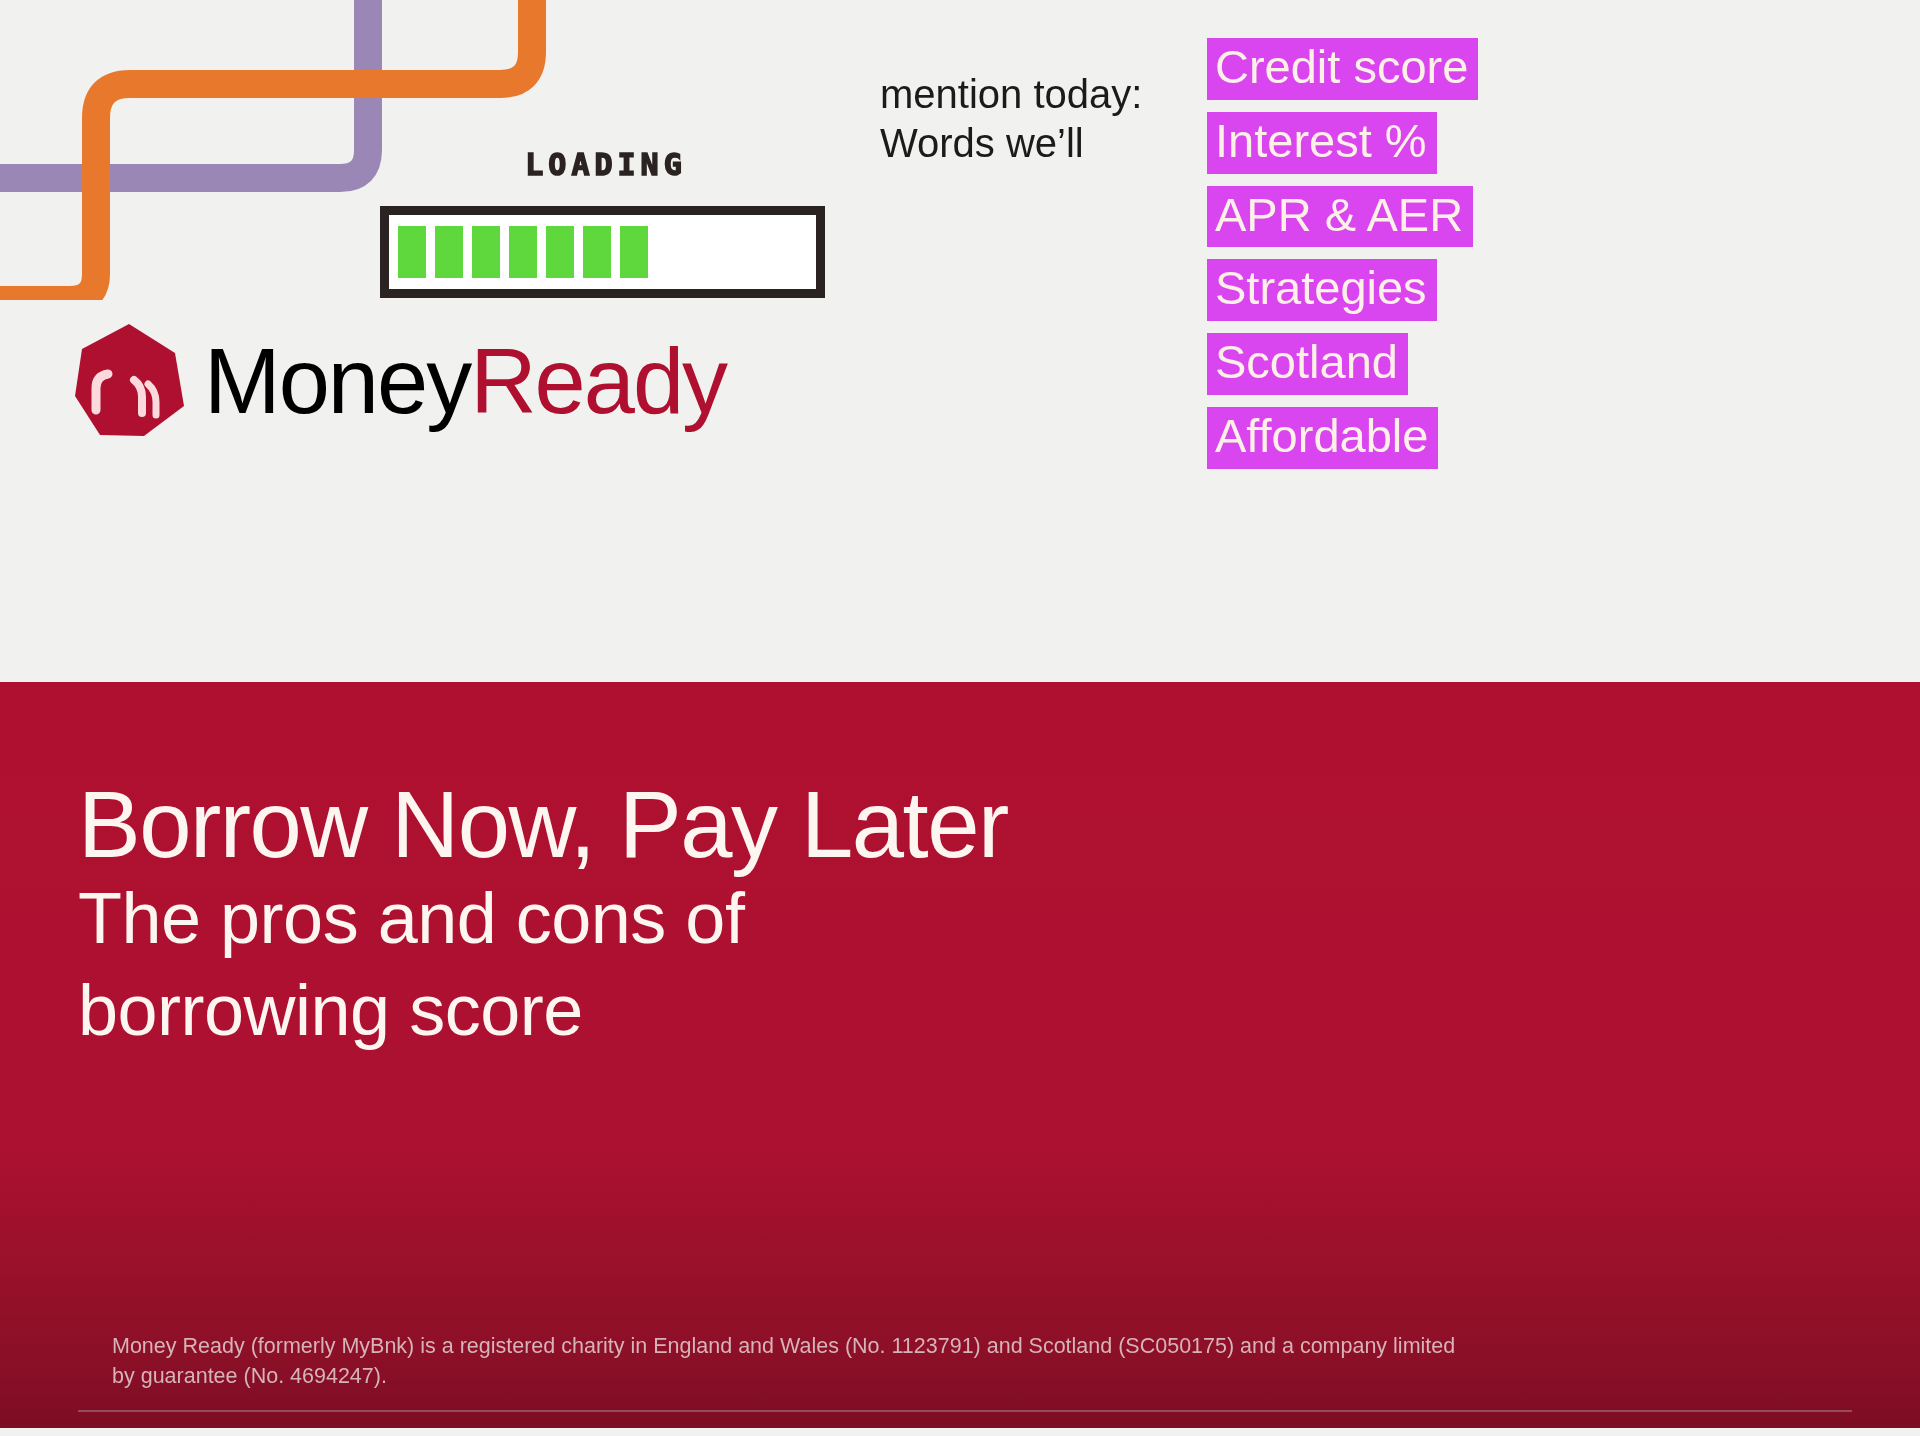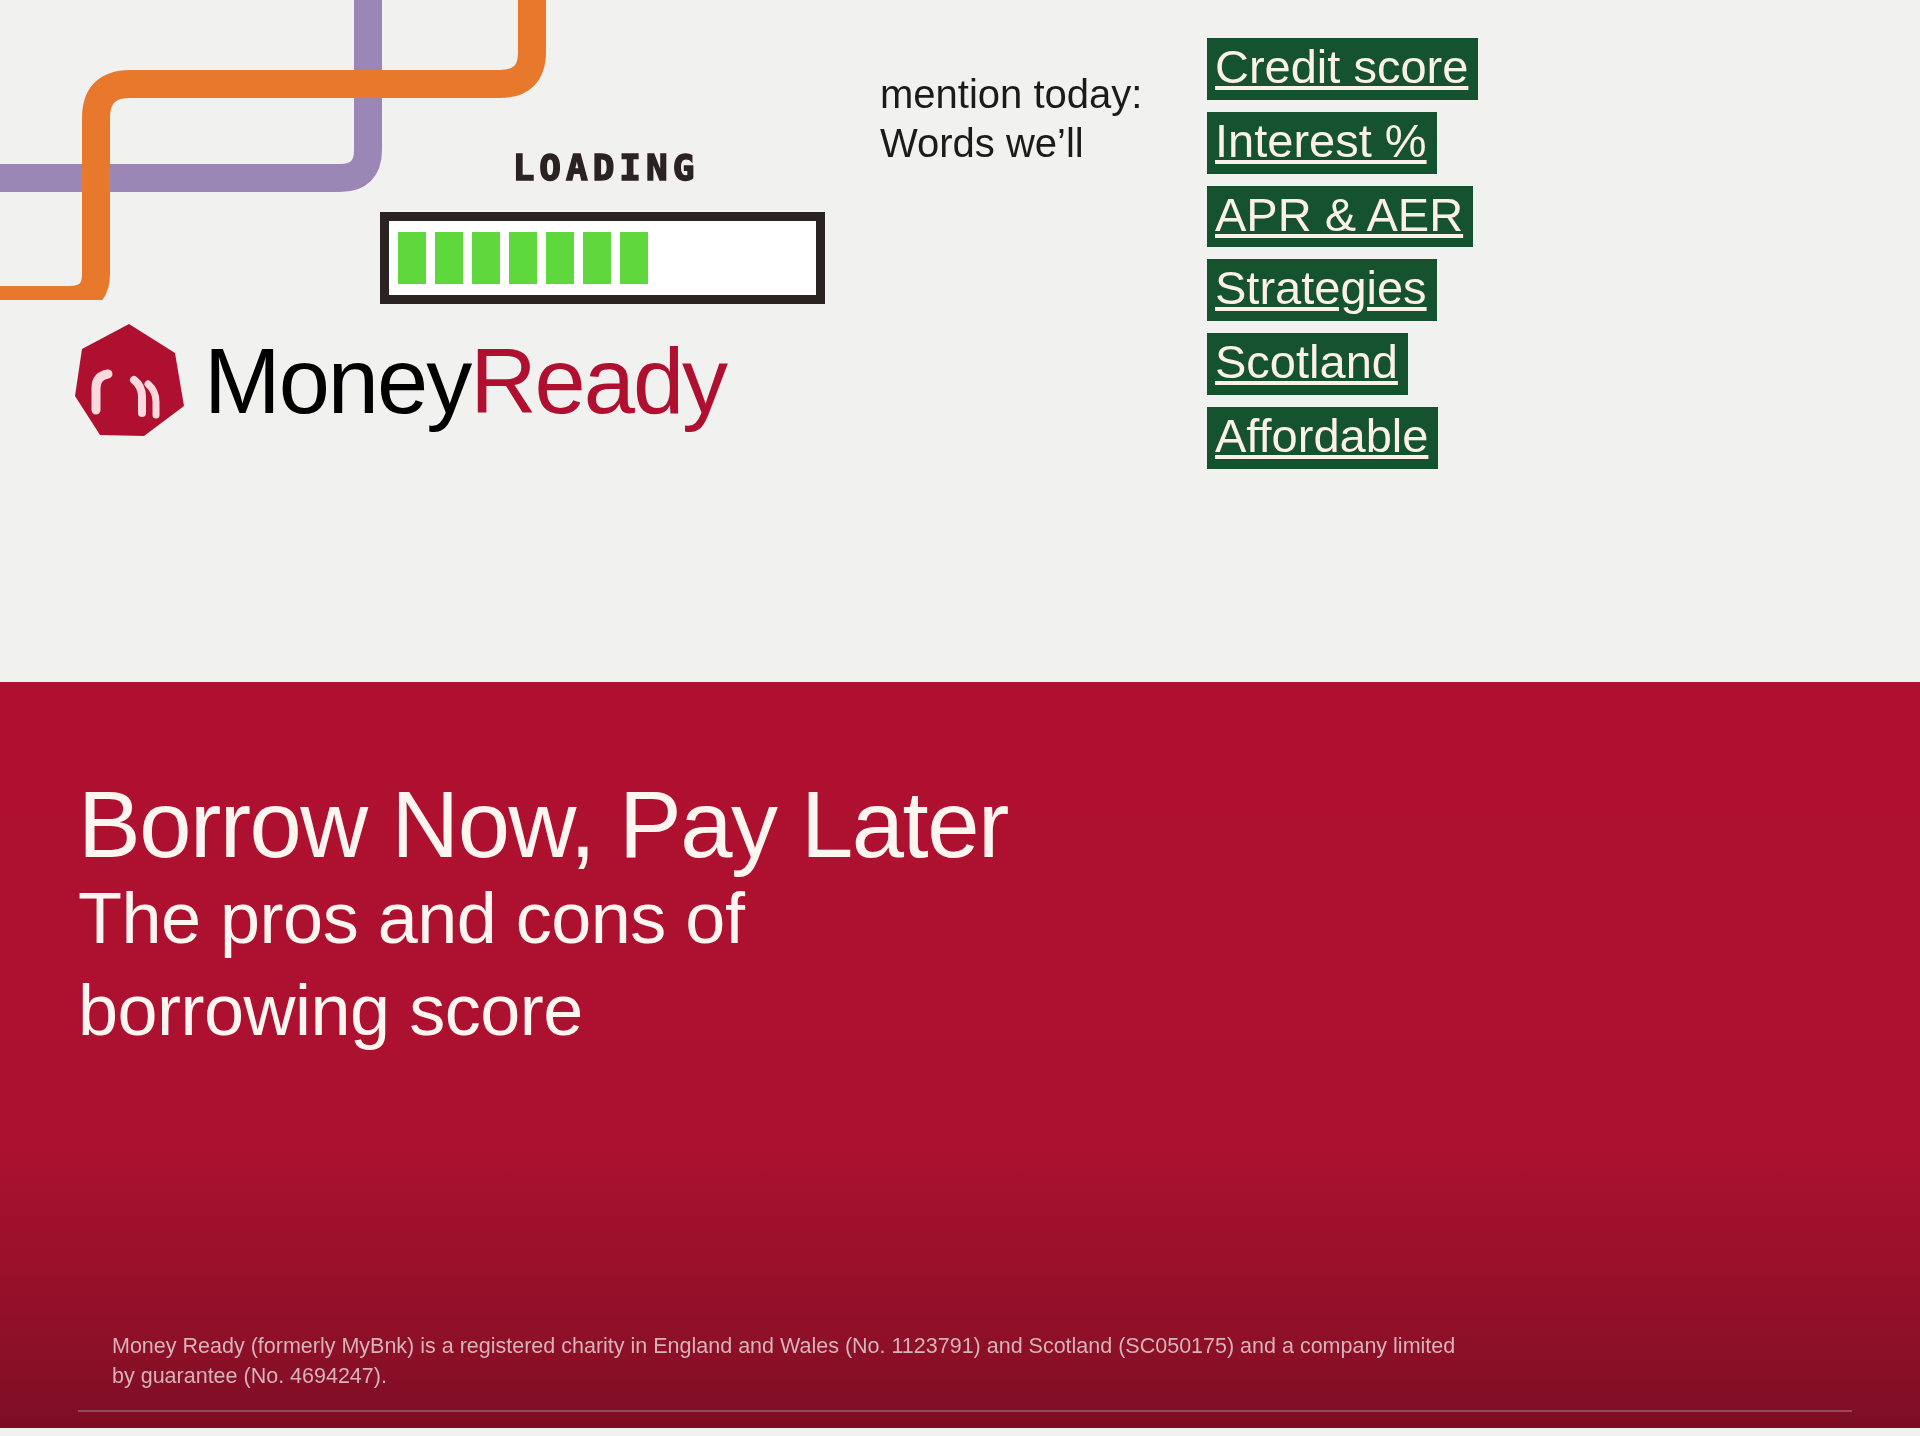--- a/index.html
+++ b/index.html
@@ -22,21 +22,21 @@
 
   
   #deco-lines { position:absolute; left:0; top:0; width:620px; height:300px; }
 
   
   #loading-graphic {
     position:absolute; left:396px; top:150px; width:420px; height:170px;
   }
   #loading-word {
     font-family:"DejaVu Sans Mono","Liberation Mono",monospace;
-    font-size:36px; font-weight:700; letter-spacing:5px;
+    font-size:30px; font-weight:700; letter-spacing:5px;
     color:#2b2322; text-align:center; line-height:1;
     -webkit-text-stroke:1.5px #2b2322;
   }
   #loading-bar-outer {
     position:relative; margin-top:26px;
     width:445px; height:92px; margin-left:-16px;
     background:#2b2322; padding:9px;
   }
   #loading-bar-inner {
     width:100%; height:100%; background:#ffffff;
@@ -61,25 +61,24 @@
   #words-intro {
     position:absolute; left:880px; top:70px;
     width:300px; font-size:40px; line-height:1.22;
     color:#1b1b1b; font-weight:400;
   }
   #words-list {
     position:absolute; left:1207px; top:38px;
     display:flex; flex-direction:column; align-items:flex-start; gap:12px;
   }
   .word-badge {
-    background:#14532d; color:#fdf0e7;
+    background:#d946ef; color:#fdf0e7;
     font-size:47px; line-height:1.06;
     padding:4px 10px 8px 8px; white-space:nowrap;
     font-weight:400;
-    text-decoration:underline;
   }
 
   
   #red-band {
     position:absolute; left:0; top:682px; width:1920px; height:746px;
     background:linear-gradient(180deg,#b01030 0%,#ac1130 62%,#8e1028 88%,#7d0d24 100%);
     overflow:hidden;
   }
   #headline-block { position:absolute; left:78px; top:96px; width:1060px; }
   #headline {

